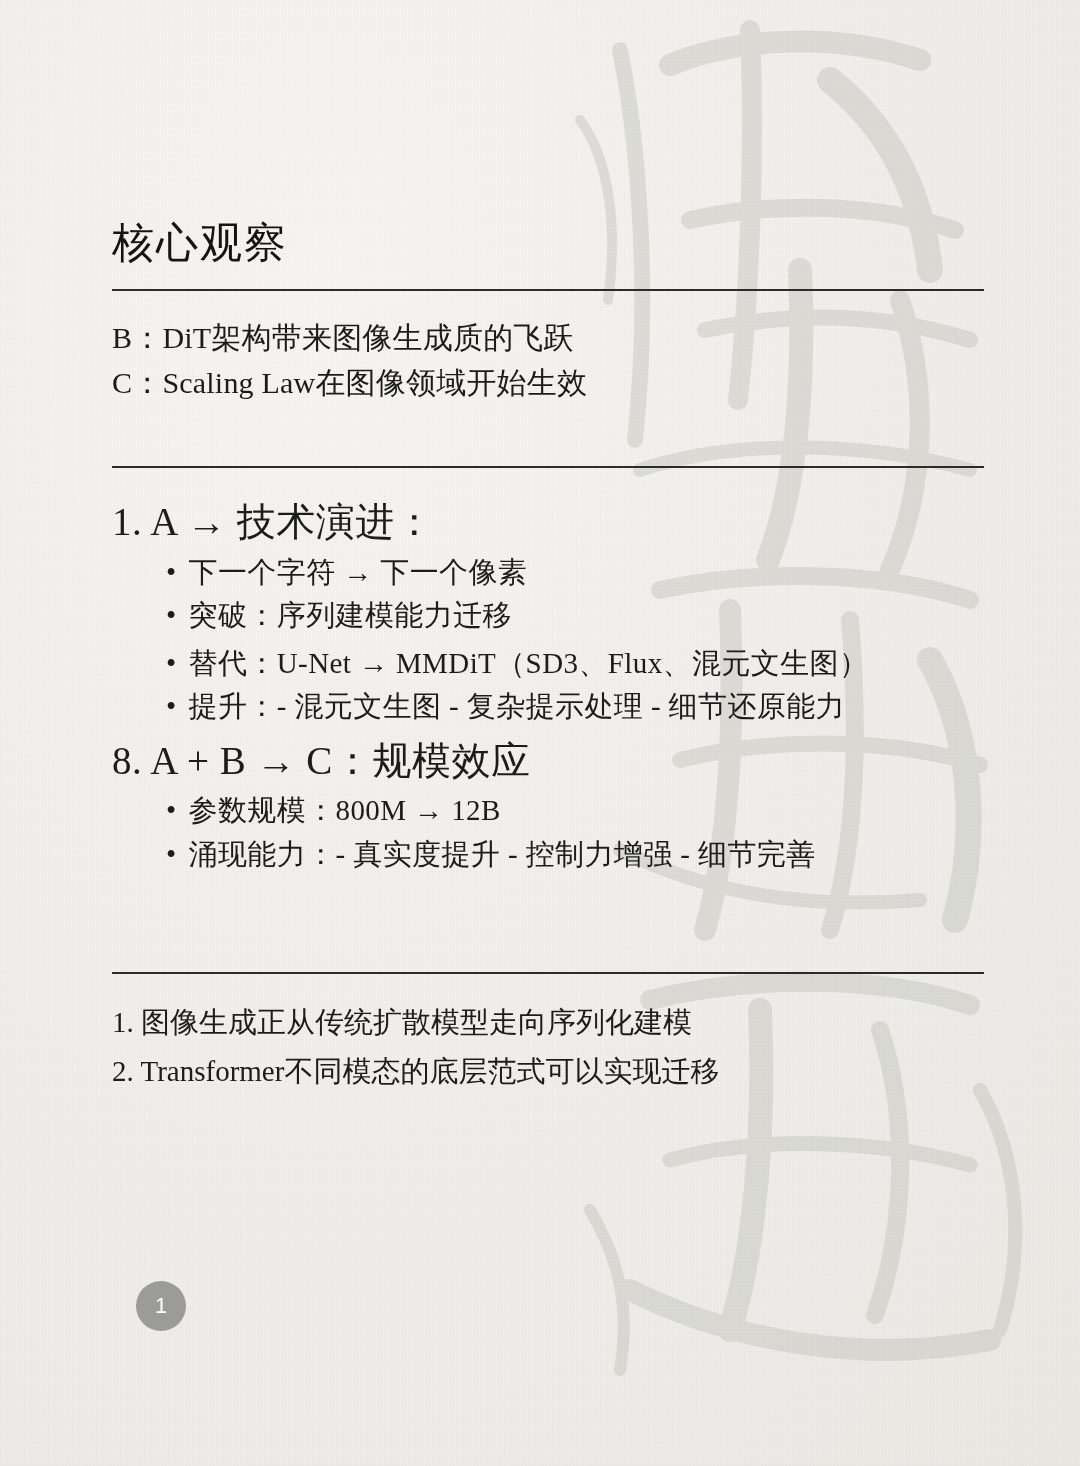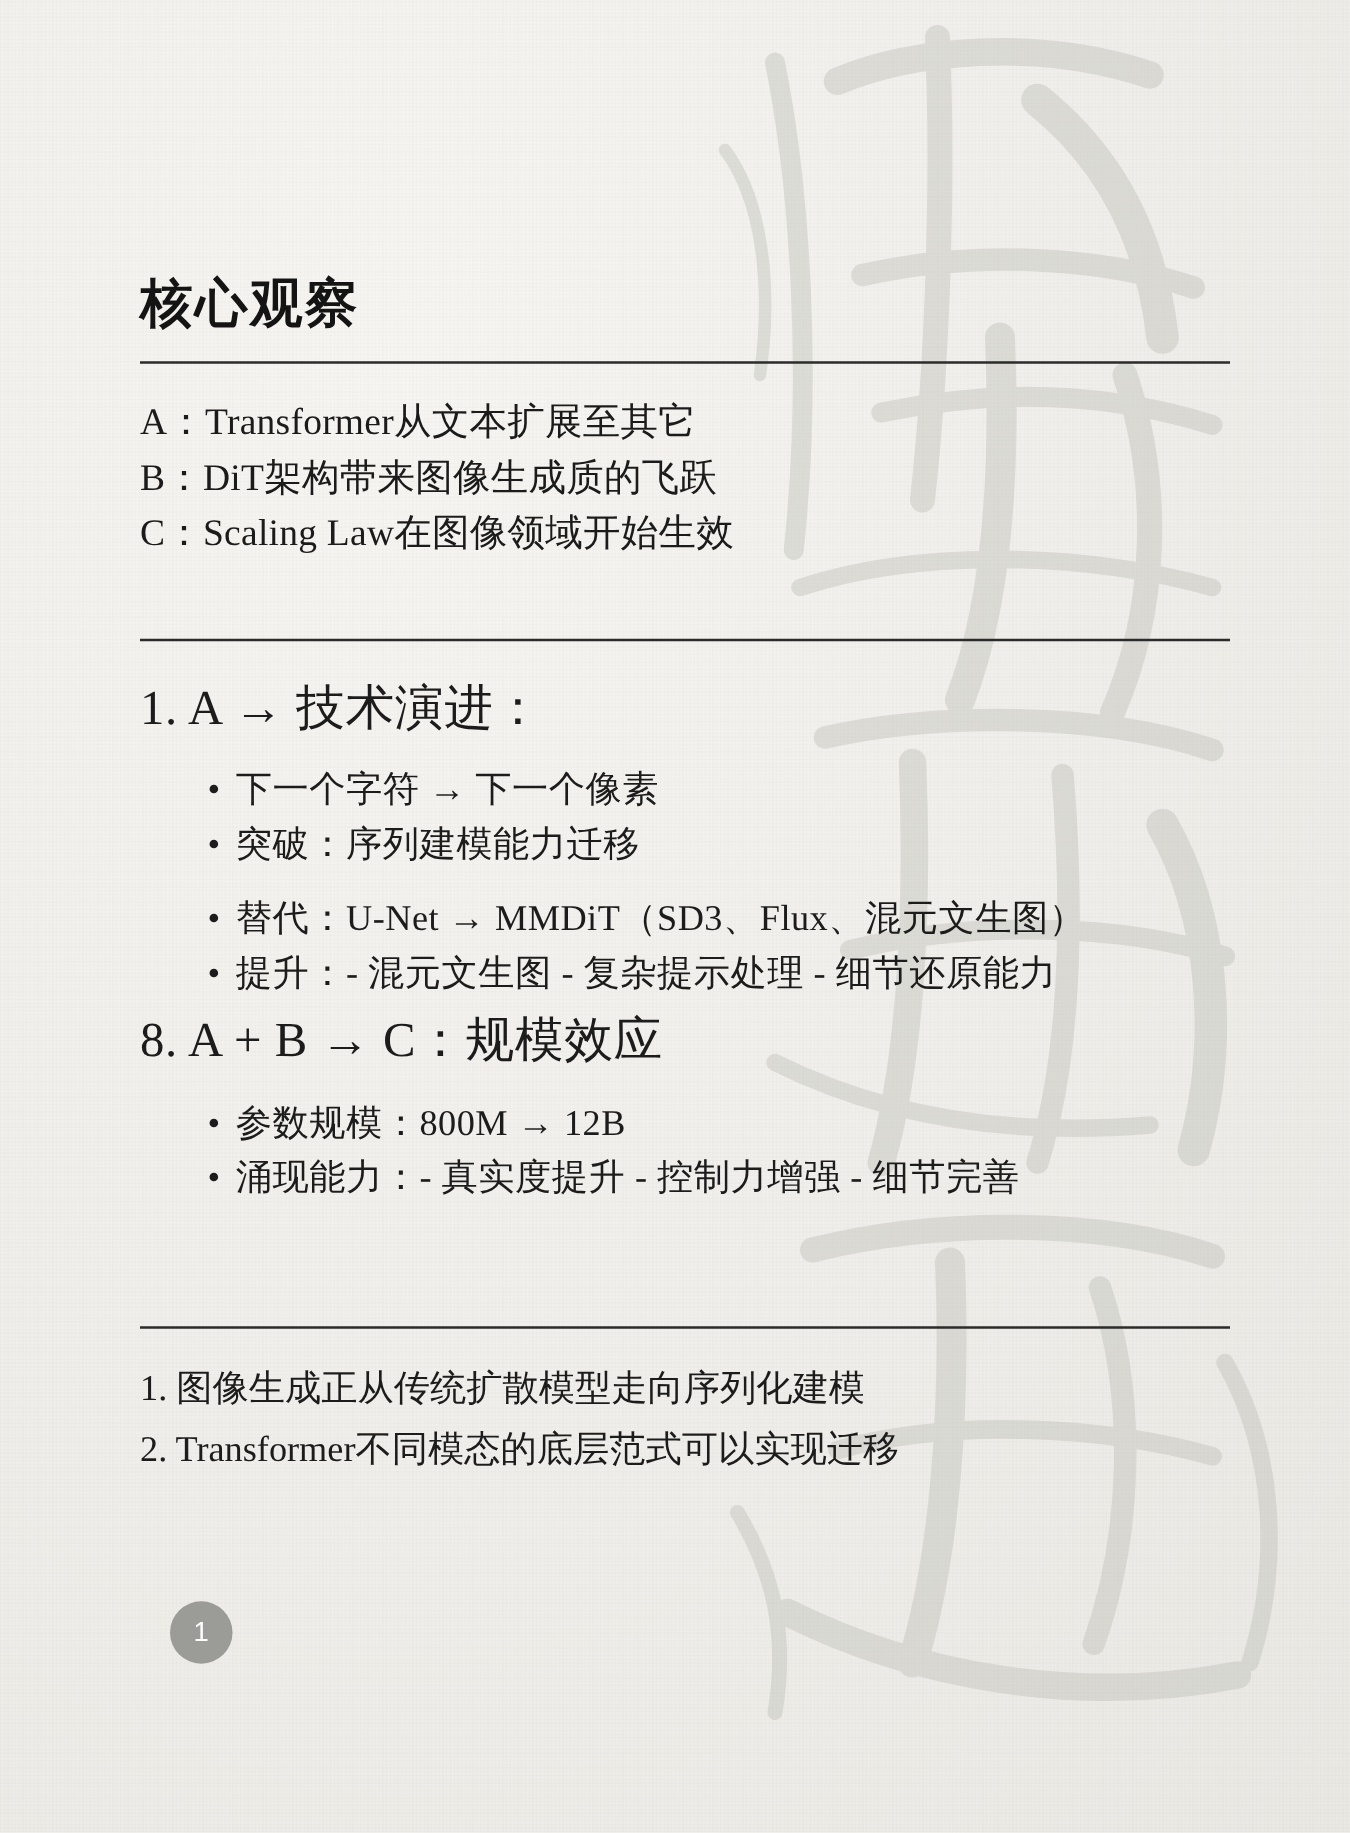--- a/index.html
+++ b/index.html
@@ -44,21 +44,21 @@
     padding: 215px 96px 0 112px;
     box-sizing: border-box;
     height: 100%;
   }
 
   .section { margin-bottom: 62px; }
   .section.gap-lg { margin-bottom: 96px; }
 
   h2.section-title {
     font-family: "Liberation Sans", sans-serif;
-    font-weight: bold;
+    font-weight: normal;
     font-size: 42px;
     letter-spacing: 2px;
     margin: 0 0 18px 0;
     color: #141414;
   }
   .rule {
     border: 0;
     border-top: 2px solid #2b2b2b;
     margin: 0 0 26px 0;
     width: 100%;
@@ -78,21 +78,21 @@
     padding: 0;
   }
   ol.chain > li { margin-bottom: 4px; }
   .chain-head {
     font-size: 39px;
     line-height: 1.45;
     letter-spacing: 0.5px;
   }
   ul.sub {
     list-style: none;
-    margin: 16px 0 2px 0;
+    margin: 0 0 2px 0;
     padding: 0 0 0 54px;
   }
   ul.sub > li {
     font-size: 29px;
     line-height: 1.5;
     letter-spacing: 0.4px;
   }
   .bullet { margin-right: 12px; }
 
   ol.insights {
@@ -158,21 +158,20 @@
       <path d="M480 1120 C520 1190, 525 1280, 500 1360" stroke-width="14"></path>
     </g>
   </svg>
 </div>
 
 <div class="page">
 
   <section class="section">
     <h2 class="section-title">核心观察</h2>
     <hr class="rule">
-    <div class="line obs-line">A：Transformer从文本扩展至其它</div>
     <div class="line obs-line">B：DiT架构带来图像生成质的飞跃</div>
     <div class="line obs-line">C：Scaling Law在图像领域开始生效</div>
   </section>
 
   <section class="section gap-lg">
     <hr class="rule">
     <ol class="chain">
       <li>
         <div class="chain-head">1. A → 技术演进：</div>
         <ul class="sub">

